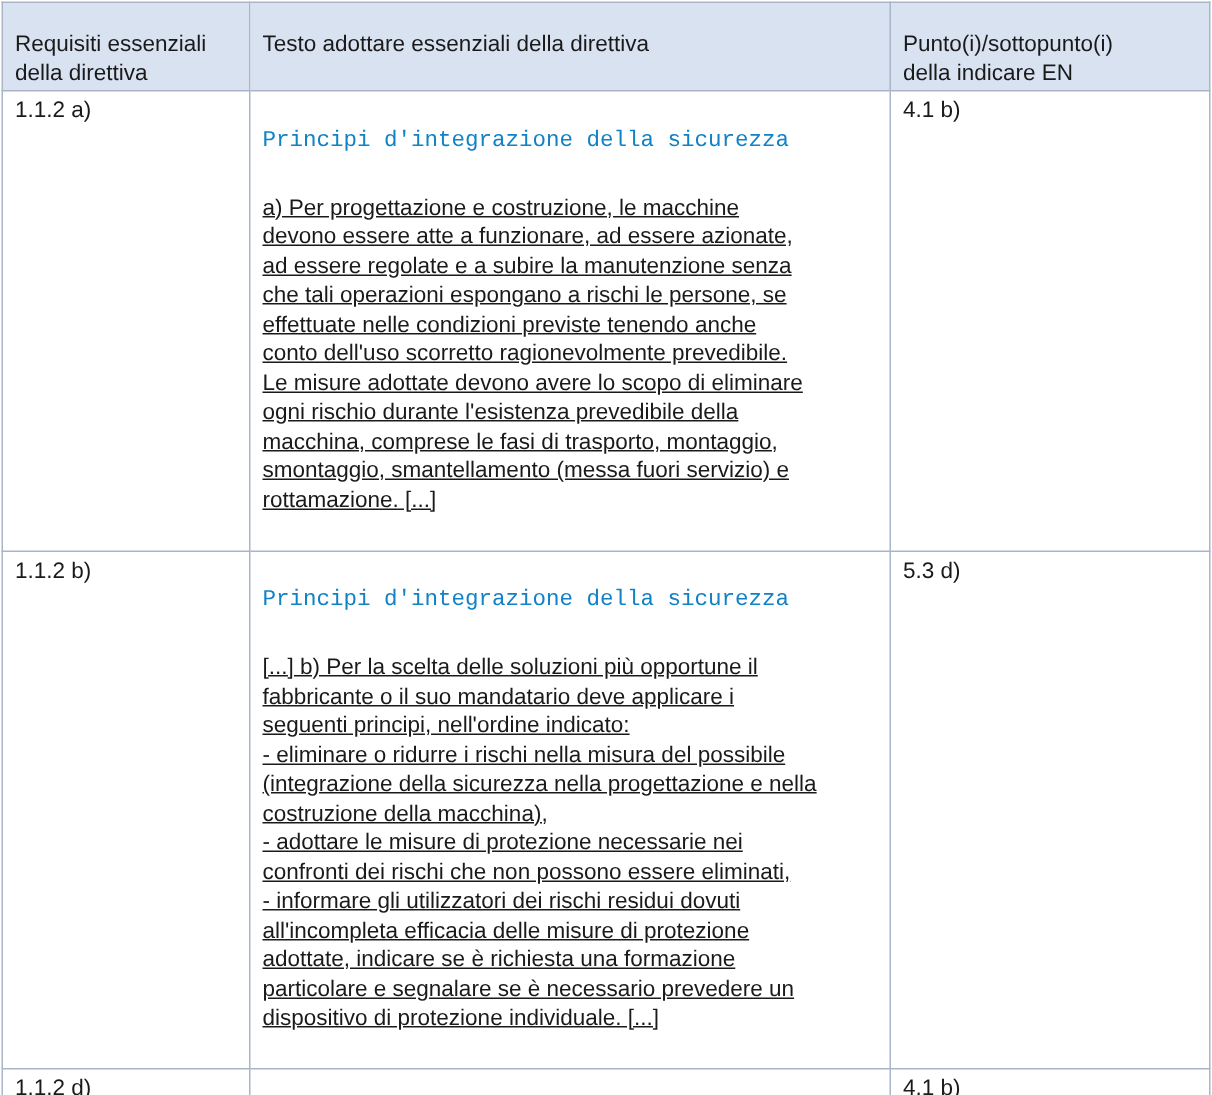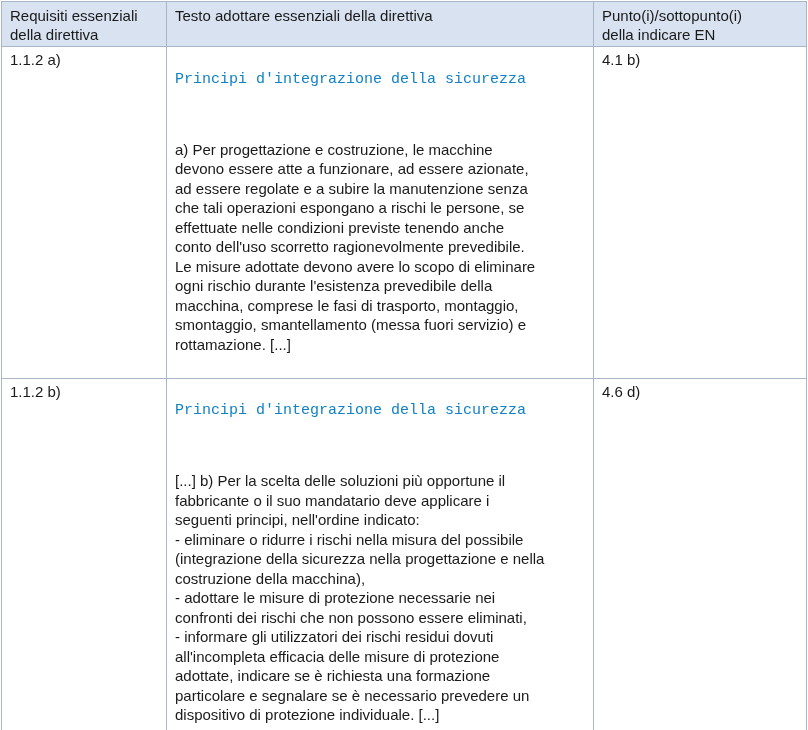--- a/index.html
+++ b/index.html
@@ -35,31 +35,32 @@
     vertical-align: top;
     text-align: left;
     padding: 3px 8px 4px 8px;
     white-space: pre-line;
     overflow: hidden;
     font-weight: normal;
   }
   thead th {
     background: var(--header-bg);
     line-height: 19px;
-    padding-top: 4px;
+    padding-top: 18px;
     padding-bottom: 2px;
   }
   .cell-heading {
     color: var(--heading-blue);
     white-space: pre-line;
     font-family: Liberation Mono, monospace;
   }
   .cell-body {
-    margin-top: 31px;
+    margin-top: 6px;
     white-space: pre-line;
+    text-decoration: underline;
   }
 </style>
 </head>
 <body>
 
 <table class="corr-table">
   <colgroup>
     <col class="c-req">
     <col class="c-text">
     <col class="c-en">
@@ -103,21 +104,21 @@
 (integrazione della sicurezza nella progettazione e nella
 costruzione della macchina),
 - adottare le misure di protezione necessarie nei
 confronti dei rischi che non possono essere eliminati,
 - informare gli utilizzatori dei rischi residui dovuti
 all'incompleta efficacia delle misure di protezione
 adottate, indicare se è richiesta una formazione
 particolare e segnalare se è necessario prevedere un
 dispositivo di protezione individuale. [...]</div>
       </td>
-      <td>4.6 d)</td>
+      <td>5.3 d)</td>
     </tr>
     <tr>
       <td>1.1.2 d)</td>
       <td>
         
         
       </td>
       <td>4.1 b)</td>
     </tr>
   </tbody>

